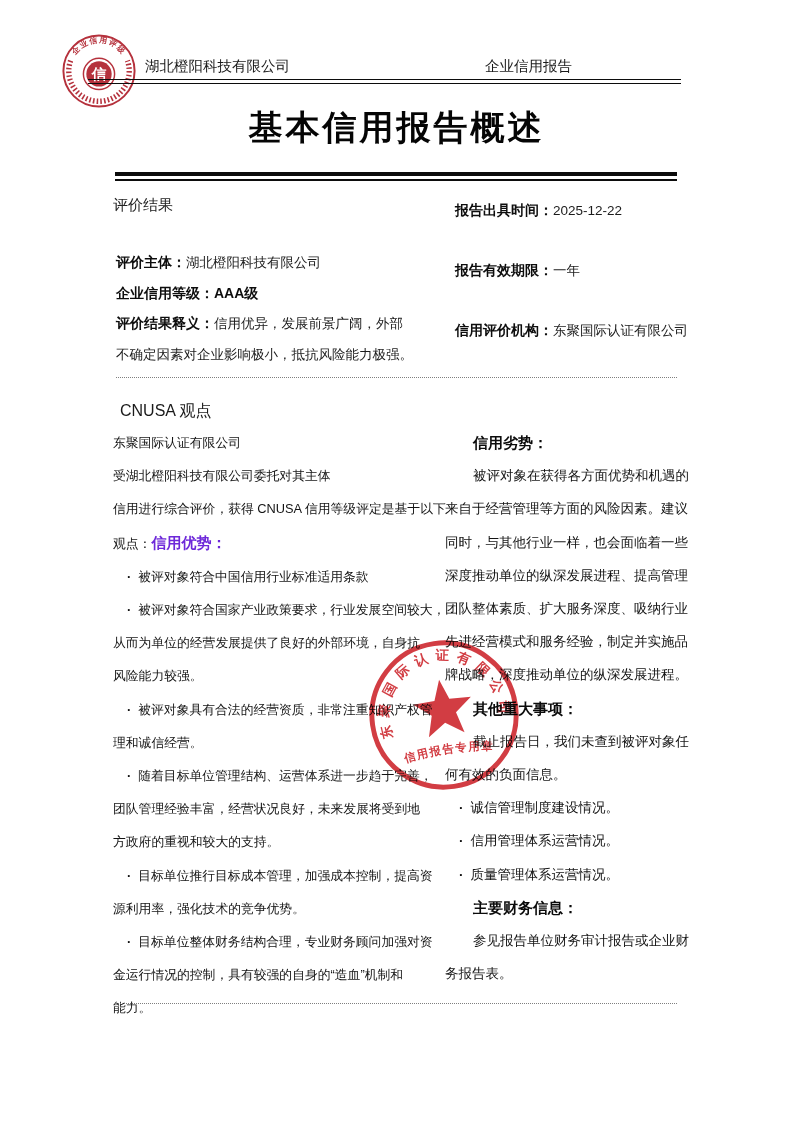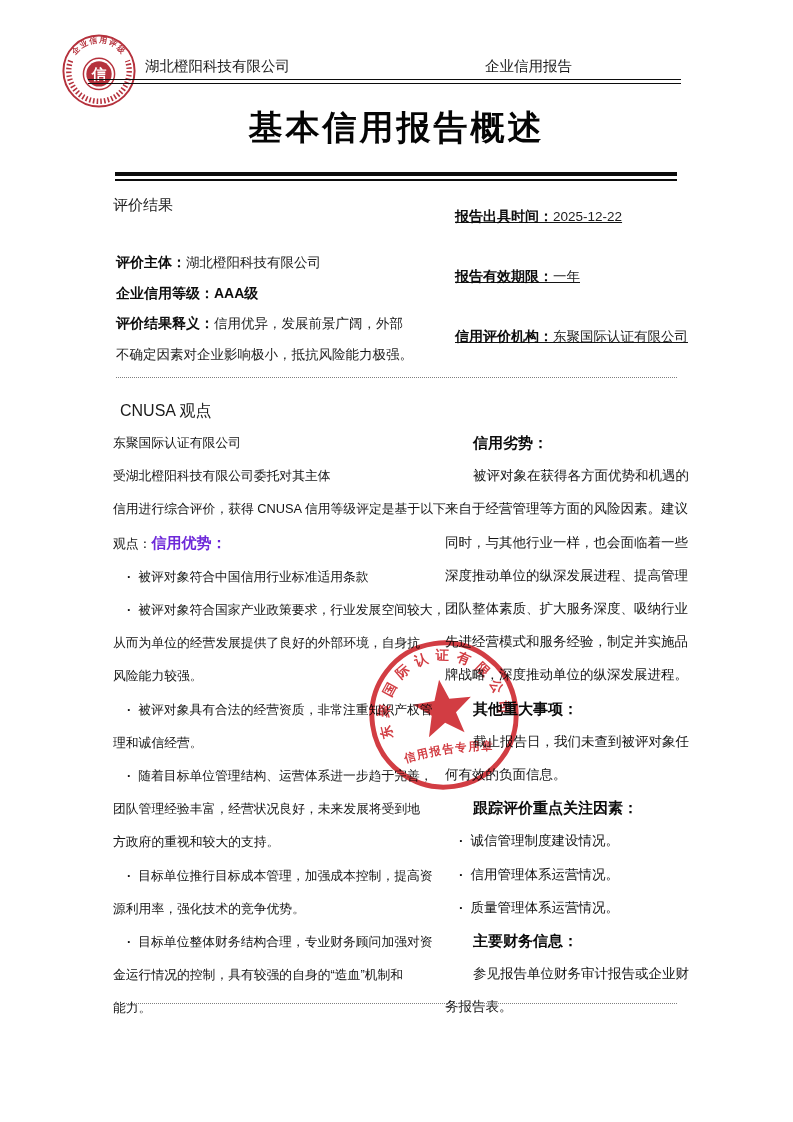--- a/index.html
+++ b/index.html
@@ -20,21 +20,21 @@
     border-top:1.5px solid #0c0c0c;border-bottom:1.5px solid #0c0c0c;}
   
   .doc-title{position:absolute;left:0;top:105px;width:793px;text-align:center;
     font-size:34px;font-weight:bold;letter-spacing:3px;color:#050505;}
   .title-rule{position:absolute;left:115px;top:172px;width:562px;height:3px;
     border-top:4px solid #0c0c0c;border-bottom:2px solid #0c0c0c;}
   
   .eval-heading{position:absolute;left:113px;top:196px;font-size:15px;color:#222;}
   .eval-left{position:absolute;left:116px;top:247px;width:335px;}
   .eval-left .row{line-height:30px;white-space:nowrap;}
-  .eval-right{position:absolute;left:455px;top:206px;width:250px;text-decoration:underline;}
+  .eval-right{position:absolute;left:455px;top:200px;width:250px;}
   .eval-right .row{line-height:20px;margin-bottom:39px;white-space:nowrap;}
   .lbl{font-weight:bold;font-size:14px;color:#0d0d0d;}
   .val{font-size:13.5px;color:#1b1b1b;}
   .val-bold{font-weight:bold;font-size:14px;color:#0d0d0d;}
   
   .dotsep{position:absolute;left:116px;width:561px;border-top:1.5px dotted #7f7f7f;height:0;}
   .dotsep.top{top:377px;}
   .dotsep.bottom{top:1003px;}
   
   .cnusa-heading{position:absolute;left:120px;top:401px;font-size:16px;font-weight:500;color:#1a1a1a;}
@@ -135,21 +135,20 @@
     <div class="ind">被评对象在获得各方面优势和机遇的</div>
     <div>来自于经营管理等方面的风险因素。建议</div>
     <div>同时，与其他行业一样，也会面临着一些</div>
     <div>深度推动单位的纵深发展进程、提高管理</div>
     <div>团队整体素质、扩大服务深度、吸纳行业</div>
     <div>先进经营模式和服务经验，制定并实施品</div>
     <div>牌战略，深度推动单位的纵深发展进程。</div>
     <div class="h">其他重大事项：</div>
     <div class="ind">截止报告日，我们未查到被评对象任</div>
     <div>何有效的负面信息。</div>
-    <div class="h">跟踪评价重点关注因素：</div>
     <div><span class="li-marker">·</span><span>诚信管理制度建设情况。</span></div>
     <div><span class="li-marker">·</span><span>信用管理体系运营情况。</span></div>
     <div><span class="li-marker">·</span><span>质量管理体系运营情况。</span></div>
     <div class="h">主要财务信息：</div>
     <div class="ind">参见报告单位财务审计报告或企业财</div>
     <div>务报告表。</div>
   </div>
 
   <div class="dotsep bottom"></div>
 

